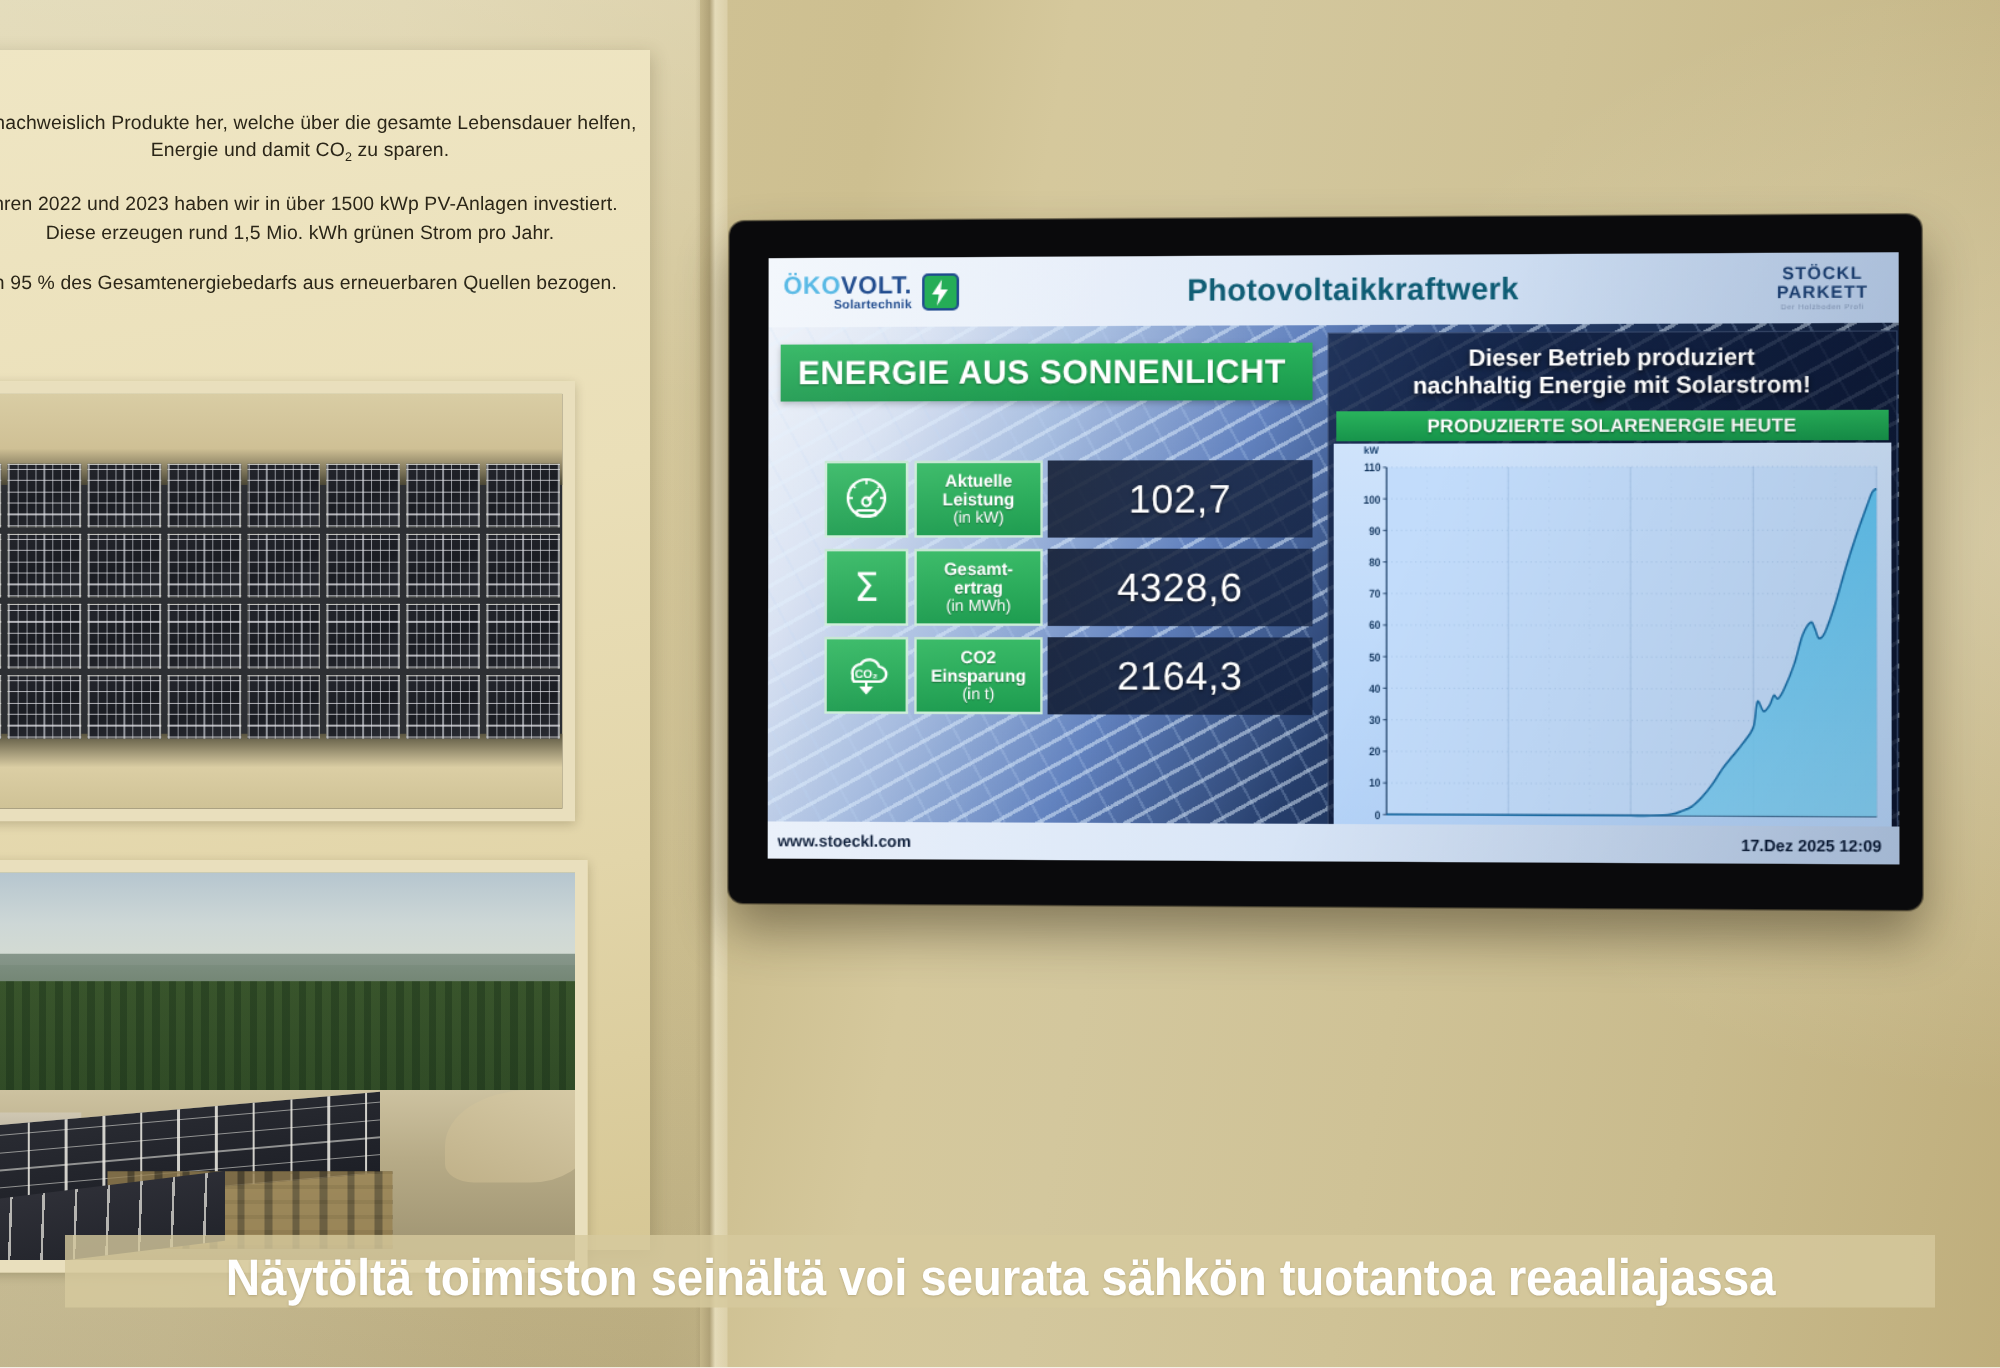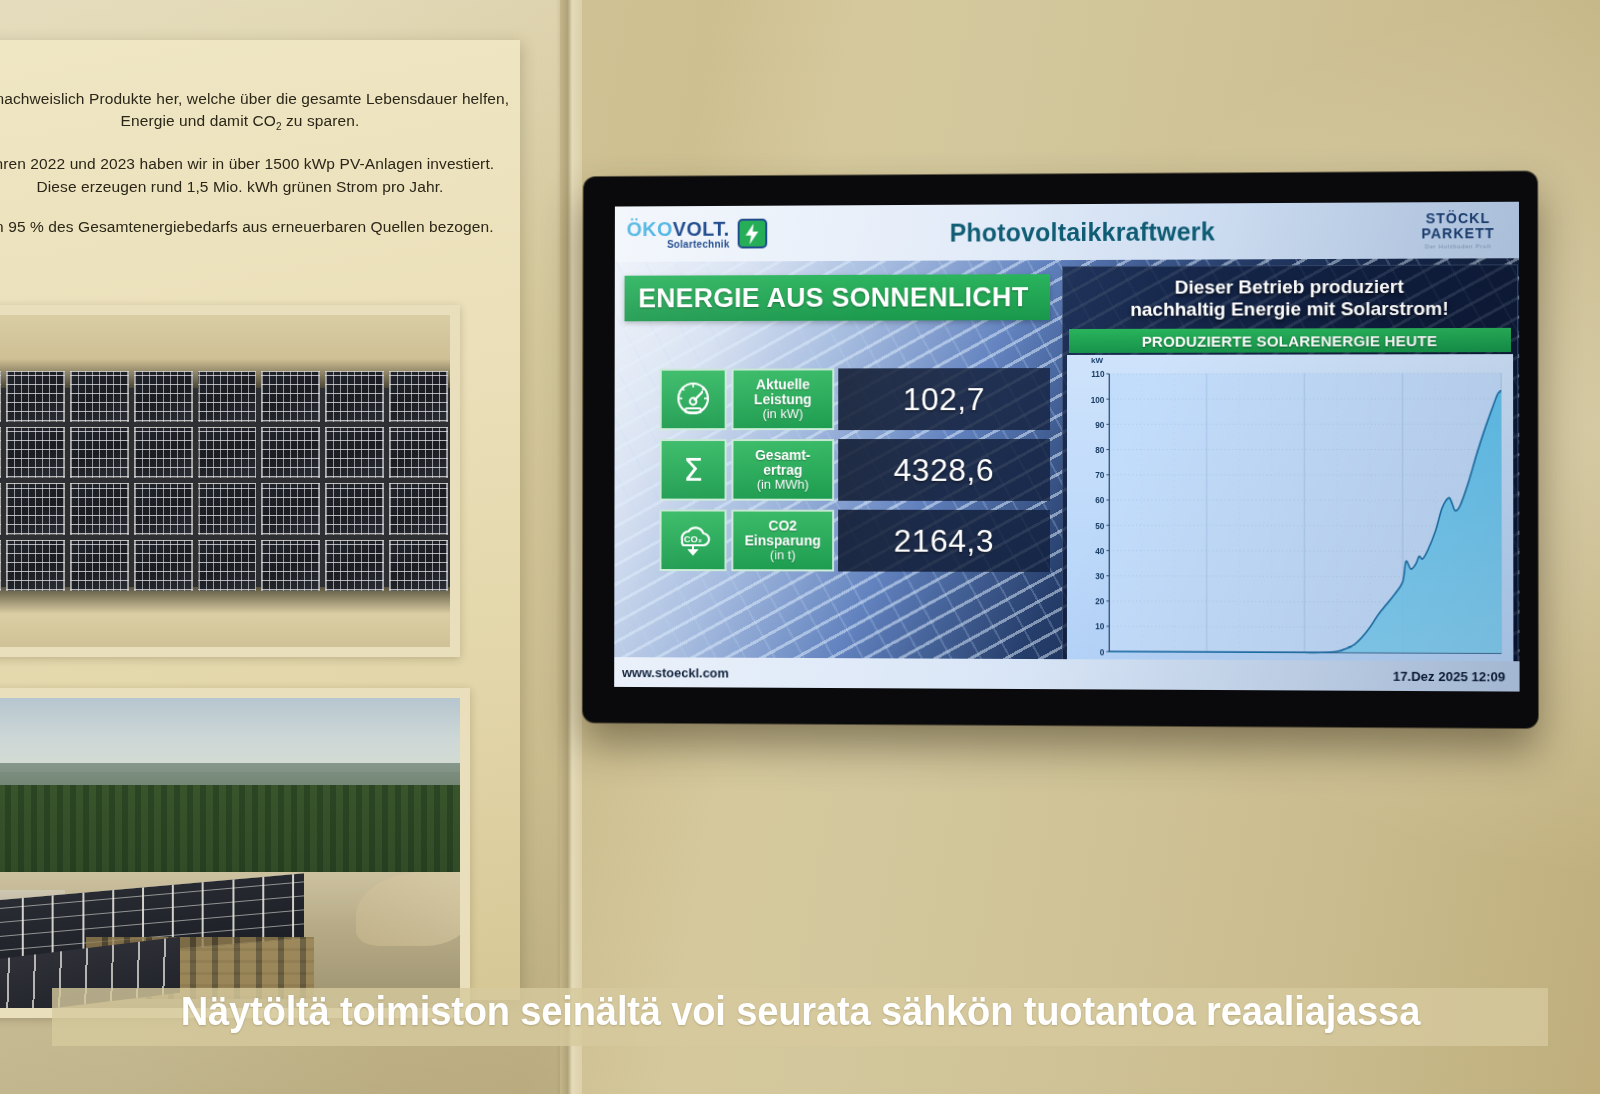--- a/index.html
+++ b/index.html
@@ -291,21 +291,21 @@
   #screen-glare {
     position:absolute; inset:0; pointer-events:none;
     background: linear-gradient(112deg, rgba(255,255,255,.10) 0%, rgba(255,255,255,.02) 28%,
                 rgba(0,0,0,0) 55%, rgba(0,0,0,.10) 100%);
   }
 
   
   #caption {
     position: absolute; left: 52px; bottom: 48px; width: 1496px; height: 58px;
     background: rgba(214,201,158,0.80);
-    display: flex; align-items: flex-start; justify-content: center;
+    display: flex; align-items: flex-end; justify-content: center;
   }
   #caption span {
     color: #ffffff;
     font-family: "Liberation Sans Narrow", "Liberation Sans", sans-serif;
     font-size: 41px; font-weight: 700;
     letter-spacing: -0.2px;
     transform: scaleX(0.93);
     white-space: nowrap;
     text-shadow: 0 1px 2px rgba(90,76,40,.25);
   }

